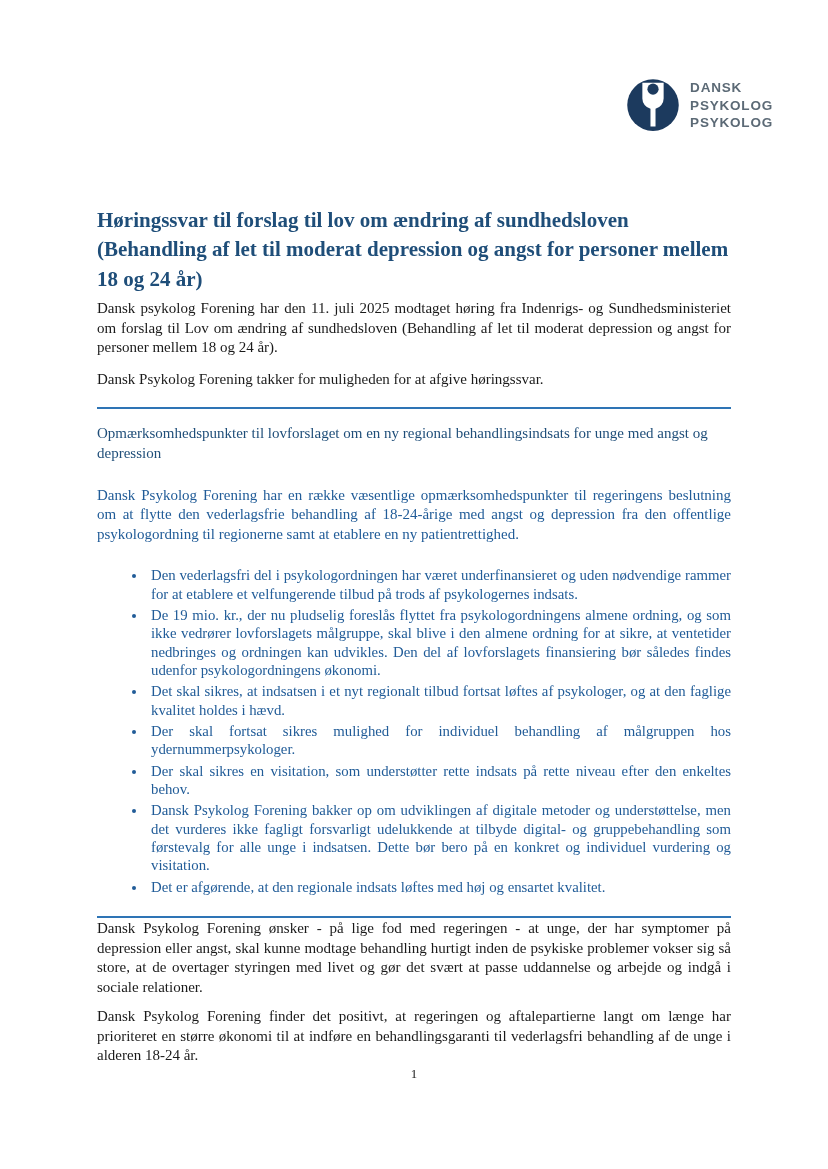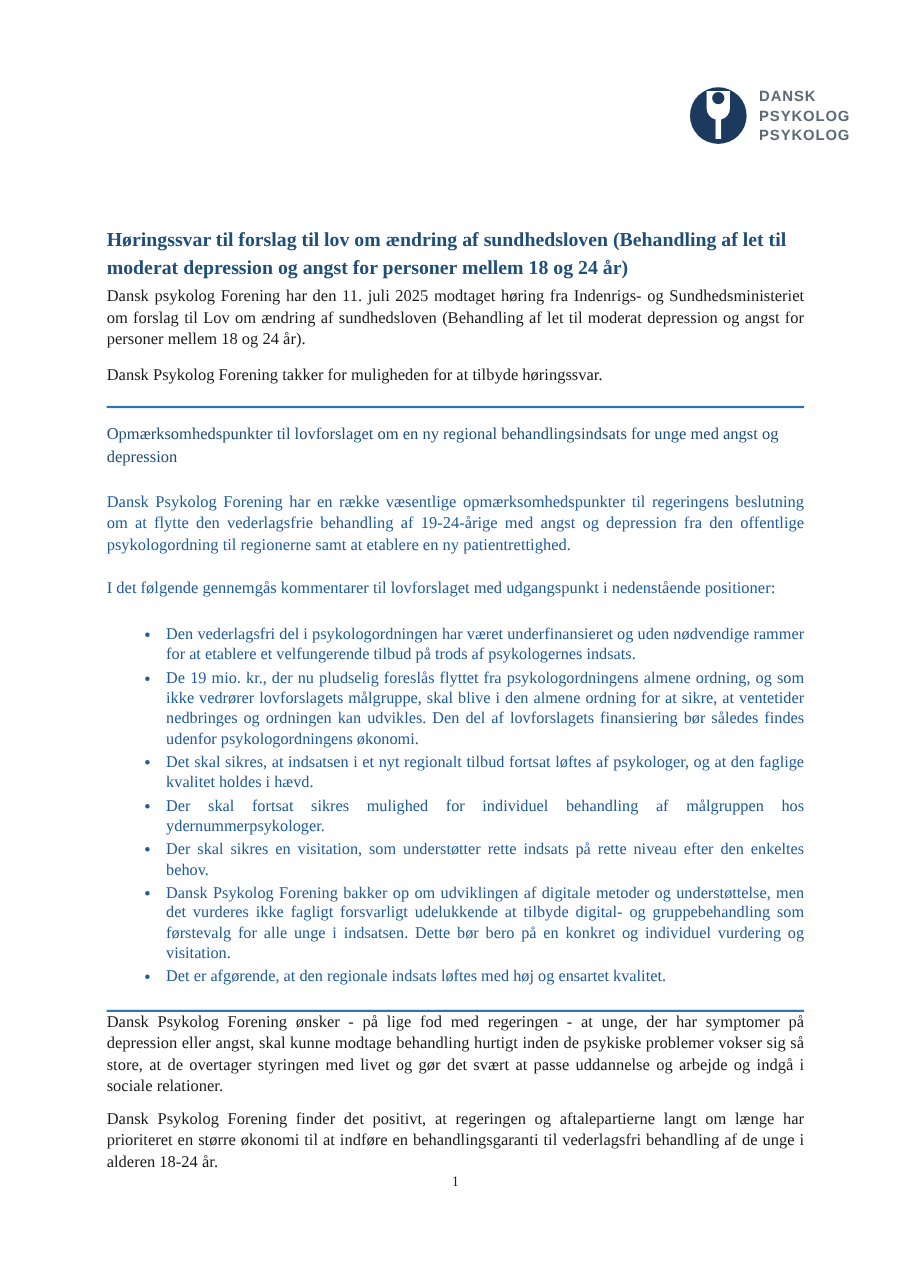--- a/index.html
+++ b/index.html
@@ -23,21 +23,21 @@
   .date{font-size:13.5px;padding-top:8px;color:#222;}
   .logo{position:absolute;top:-24px;right:-42px;display:flex;align-items:flex-end;gap:9px;}
   .logo-mark{flex:0 0 auto;display:block;}
   .logo-text{
     font-family:"Liberation Sans", sans-serif;
     font-size:13.5px;font-weight:bold;letter-spacing:0.8px;
     color:var(--logo-text);line-height:1.3;
   }
   h1.doc-title{
     margin:48px 0 0 0;
-    font-size:18px;font-weight:bold;line-height:1.4;
+    font-size:21px;font-weight:bold;line-height:1.4;
     color:var(--heading-blue);
   }
   .p{font-size:15px;line-height:1.3;text-align:justify;margin:0;}
   .intro-p1{margin-top:5px;}
   .intro-p2{margin-top:12px;text-align:left;}
   .rule{border:0;border-top:2px solid var(--rule-blue);margin:18px 0 0 0;}
   .blue{color:var(--body-blue);}
   h2.blue-heading{
     margin:14px 0 0 0;font-size:15px;font-weight:normal;line-height:1.35;
     color:var(--heading-blue);
@@ -80,27 +80,26 @@
         <div>DANSK</div>
         <div>PSYKOLOG</div>
         <div>PSYKOLOG</div>
       </div>
     </div>
   </div>
 
   <h1 class="doc-title">Høringssvar til forslag til lov om ændring af sundhedsloven (Behandling af let til moderat depression og angst for personer mellem 18 og 24 år)</h1>
 
   <p class="p intro-p1">Dansk psykolog Forening har den 11. juli 2025 modtaget høring fra Indenrigs- og Sundhedsministeriet om forslag til Lov om ændring af sundhedsloven (Behandling af let til moderat depression og angst for personer mellem 18 og 24 år).</p>
-  <p class="p intro-p2">Dansk Psykolog Forening takker for muligheden for at tilbyde høringssvar.</p>
+  <p class="p intro-p2">Dansk Psykolog Forening takker for muligheden for at afgive høringssvar.</p>
 
   <hr class="rule">
 
   <h2 class="blue-heading">Opmærksomhedspunkter til lovforslaget om en ny regional behandlingsindsats for unge med angst og depression</h2>
-  <p class="p blue attn-p1">Dansk Psykolog Forening har en række væsentlige opmærksomhedspunkter til regeringens beslutning om at flytte den vederlagsfrie behandling af 19-24-årige med angst og depression fra den offentlige psykologordning til regionerne samt at etablere en ny patientrettighed.</p>
-  <p class="p blue attn-p2">I det følgende gennemgås kommentarer til lovforslaget med udgangspunkt i nedenstående positioner:</p>
+  <p class="p blue attn-p1">Dansk Psykolog Forening har en række væsentlige opmærksomhedspunkter til regeringens beslutning om at flytte den vederlagsfrie behandling af 18-24-årige med angst og depression fra den offentlige psykologordning til regionerne samt at etablere en ny patientrettighed.</p>
 
   <ul class="bullets">
     <li>Den vederlagsfri del i psykologordningen har været underfinansieret og uden nødvendige rammer for at etablere et velfungerende tilbud på trods af psykologernes indsats.</li>
     <li>De 19 mio. kr., der nu pludselig foreslås flyttet fra psykologordningens almene ordning, og som ikke vedrører lovforslagets målgruppe, skal blive i den almene ordning for at sikre, at ventetider nedbringes og ordningen kan udvikles. Den del af lovforslagets finansiering bør således findes udenfor psykologordningens økonomi.</li>
     <li>Det skal sikres, at indsatsen i et nyt regionalt tilbud fortsat løftes af psykologer, og at den faglige kvalitet holdes i hævd.</li>
     <li>Der skal fortsat sikres mulighed for individuel behandling af målgruppen hos ydernummerpsykologer.</li>
     <li>Der skal sikres en visitation, som understøtter rette indsats på rette niveau efter den enkeltes behov.</li>
     <li>Dansk Psykolog Forening bakker op om udviklingen af digitale metoder og understøttelse, men det vurderes ikke fagligt forsvarligt udelukkende at tilbyde digital- og gruppebehandling som førstevalg for alle unge i indsatsen. Dette bør bero på en konkret og individuel vurdering og visitation.</li>
     <li>Det er afgørende, at den regionale indsats løftes med høj og ensartet kvalitet.</li>
   </ul>

